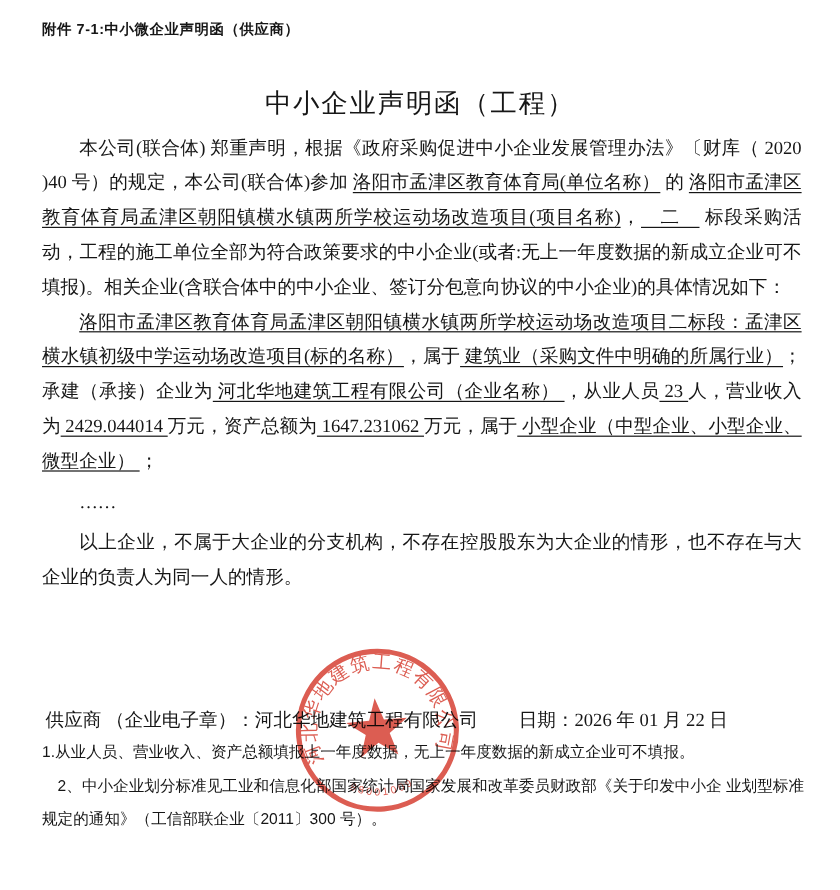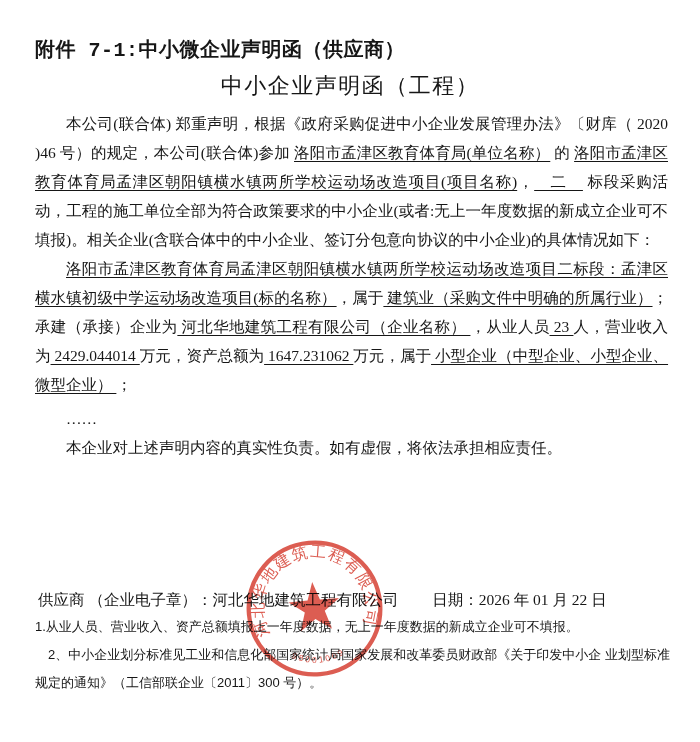--- a/index.html
+++ b/index.html
@@ -5,23 +5,23 @@
   html,body{margin:0;padding:0;background:#ffffff;}
   .page{
     position:relative;
     width:700px;height:742px;
     background:#ffffff;
     color:#161616;
     font-family:"Liberation Serif","DejaVu Serif",serif;
     overflow:hidden;
   }
   .att-header{
-    position:absolute;left:35px;top:36px;
-    font-family:Liberation Mono, monospace;
-    font-weight:bold;font-size:20px;letter-spacing:.5px;
+    position:absolute;left:35px;top:16px;
+    font-family:Liberation Sans, sans-serif;
+    font-weight:bold;font-size:12px;letter-spacing:.5px;
   }
   .doc-title{
     position:absolute;left:0;top:71px;width:100%;
     text-align:center;font-size:22px;letter-spacing:1.5px;
   }
   .body-text{
     position:absolute;left:35px;right:32px;top:109px;
     font-size:15.5px;line-height:29px;text-align:justify;
   }
   .body-text p{margin:0;text-indent:2em;}
@@ -48,24 +48,24 @@
 </head>
 <body>
 
 <div class="page">
 
   <div class="att-header">附件 7-1:中小微企业声明函（供应商）</div>
 
   <div class="doc-title">中小企业声明函（工程）</div>
 
   <div class="body-text">
-      <p><span>本公司(联合体) 郑重声明，根据《政府采购促进中小企业发展管理办法》〔财库（ 2020 )46 号）的规定，本公司(联合体)参加 </span><span class="u">洛阳市孟津区教育体育局(单位名称）</span><span> 的 </span><span class="u">洛阳市孟津区教育体育局孟津区朝阳镇横水镇两所学校运动场改造项目(项目名称)</span><span>，</span><span class="u">　二　</span><span> 标段采购活动，工程的施工单位全部为符合政策要求的中小企业(或者:无上一年度数据的新成立企业可不填报)。相关企业(含联合体中的中小企业、签订分包意向协议的中小企业)的具体情况如下：</span></p>
+      <p><span>本公司(联合体) 郑重声明，根据《政府采购促进中小企业发展管理办法》〔财库（ 2020 )40 号）的规定，本公司(联合体)参加 </span><span class="u">洛阳市孟津区教育体育局(单位名称）</span><span> 的 </span><span class="u">洛阳市孟津区教育体育局孟津区朝阳镇横水镇两所学校运动场改造项目(项目名称)</span><span>，</span><span class="u">　二　</span><span> 标段采购活动，工程的施工单位全部为符合政策要求的中小企业(或者:无上一年度数据的新成立企业可不填报)。相关企业(含联合体中的中小企业、签订分包意向协议的中小企业)的具体情况如下：</span></p>
       <p><span class="u">洛阳市孟津区教育体育局孟津区朝阳镇横水镇两所学校运动场改造项目二标段：孟津区横水镇初级中学运动场改造项目(标的名称）</span><span>，属于</span><span class="u"> 建筑业（采购文件中明确的所属行业）</span><span>；承建（承接）企业为</span><span class="u"> 河北华地建筑工程有限公司（企业名称） </span><span>，从业人员</span><span class="u"> 23 </span><span>人，营业收入为</span><span class="u"> 2429.044014 </span><span>万元，资产总额为</span><span class="u">  1647.231062  </span><span>万元，属于</span><span class="u"> 小型企业（中型企业、小型企业、微型企业） </span><span>；</span></p>
       <p class="gap-top"><span>……</span></p>
-      <p><span>本企业对上述声明内容的真实性负责。如有虚假，将依法承担相应责任。</span></p>
+      <p class="gap-top"><span>以上企业，不属于大企业的分支机构，不存在控股股东为大企业的情形，也不存在与大企业的负责人为同一人的情形。</span></p>
     </div>
 
   <div class="sign-line">
     <span>供应商 （企业电子章）：河北华地建筑工程有限公司</span>
     <span class="date">日期：2026 年 01 月 22 日</span>
   </div>
 
   <div class="footnotes">
       <p>1.从业人员、营业收入、资产总额填报上一年度数据，无上一年度数据的新成立企业可不填报。</p>
       <p>2、中小企业划分标准见工业和信息化部国家统计局国家发展和改革委员财政部《关于印发中小企 业划型标准规定的通知》（工信部联企业〔2011〕300 号）。</p>

